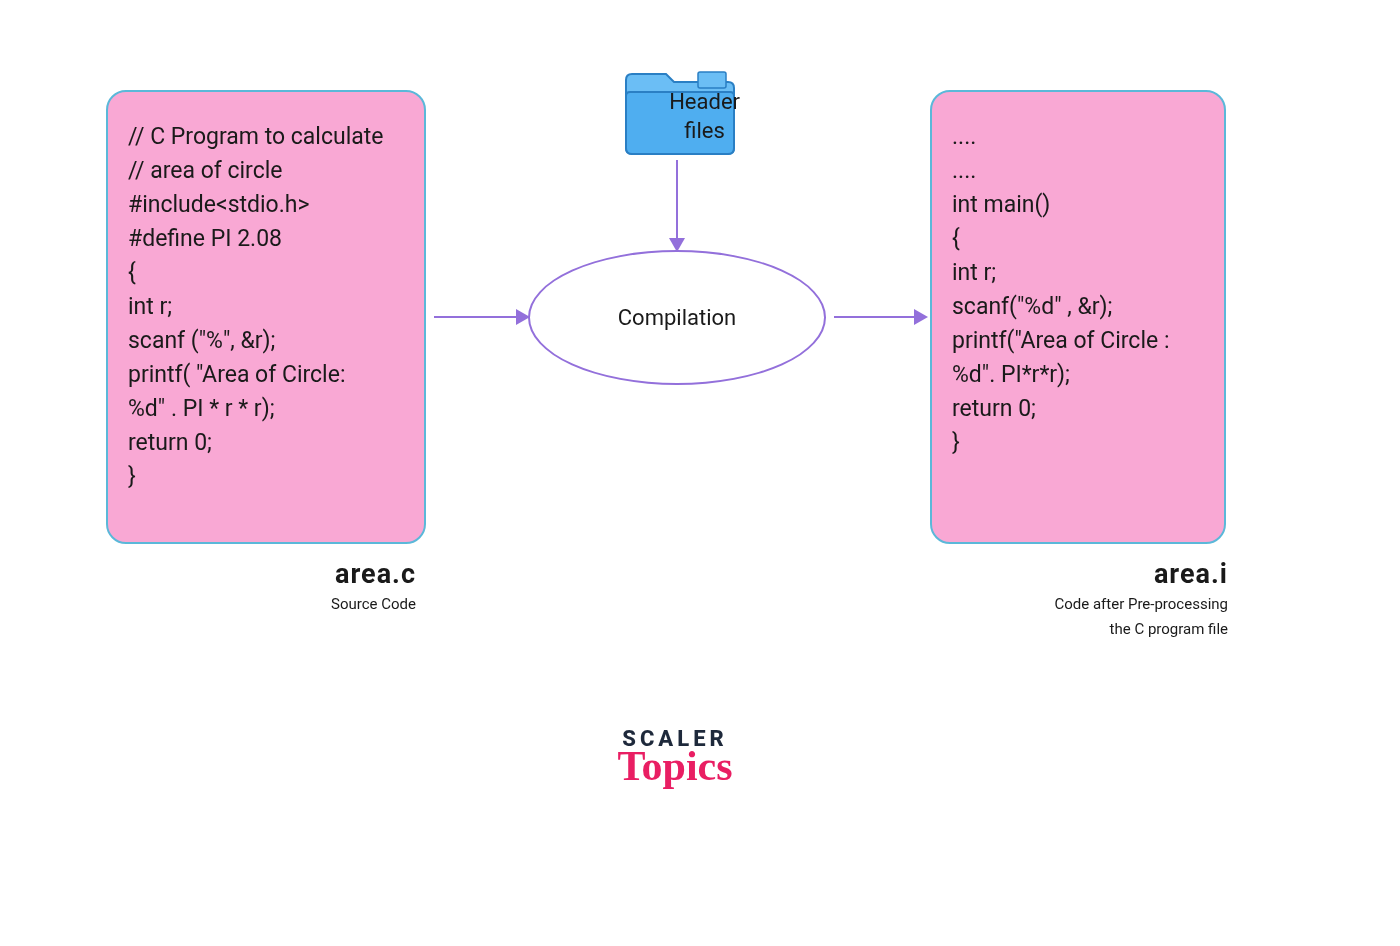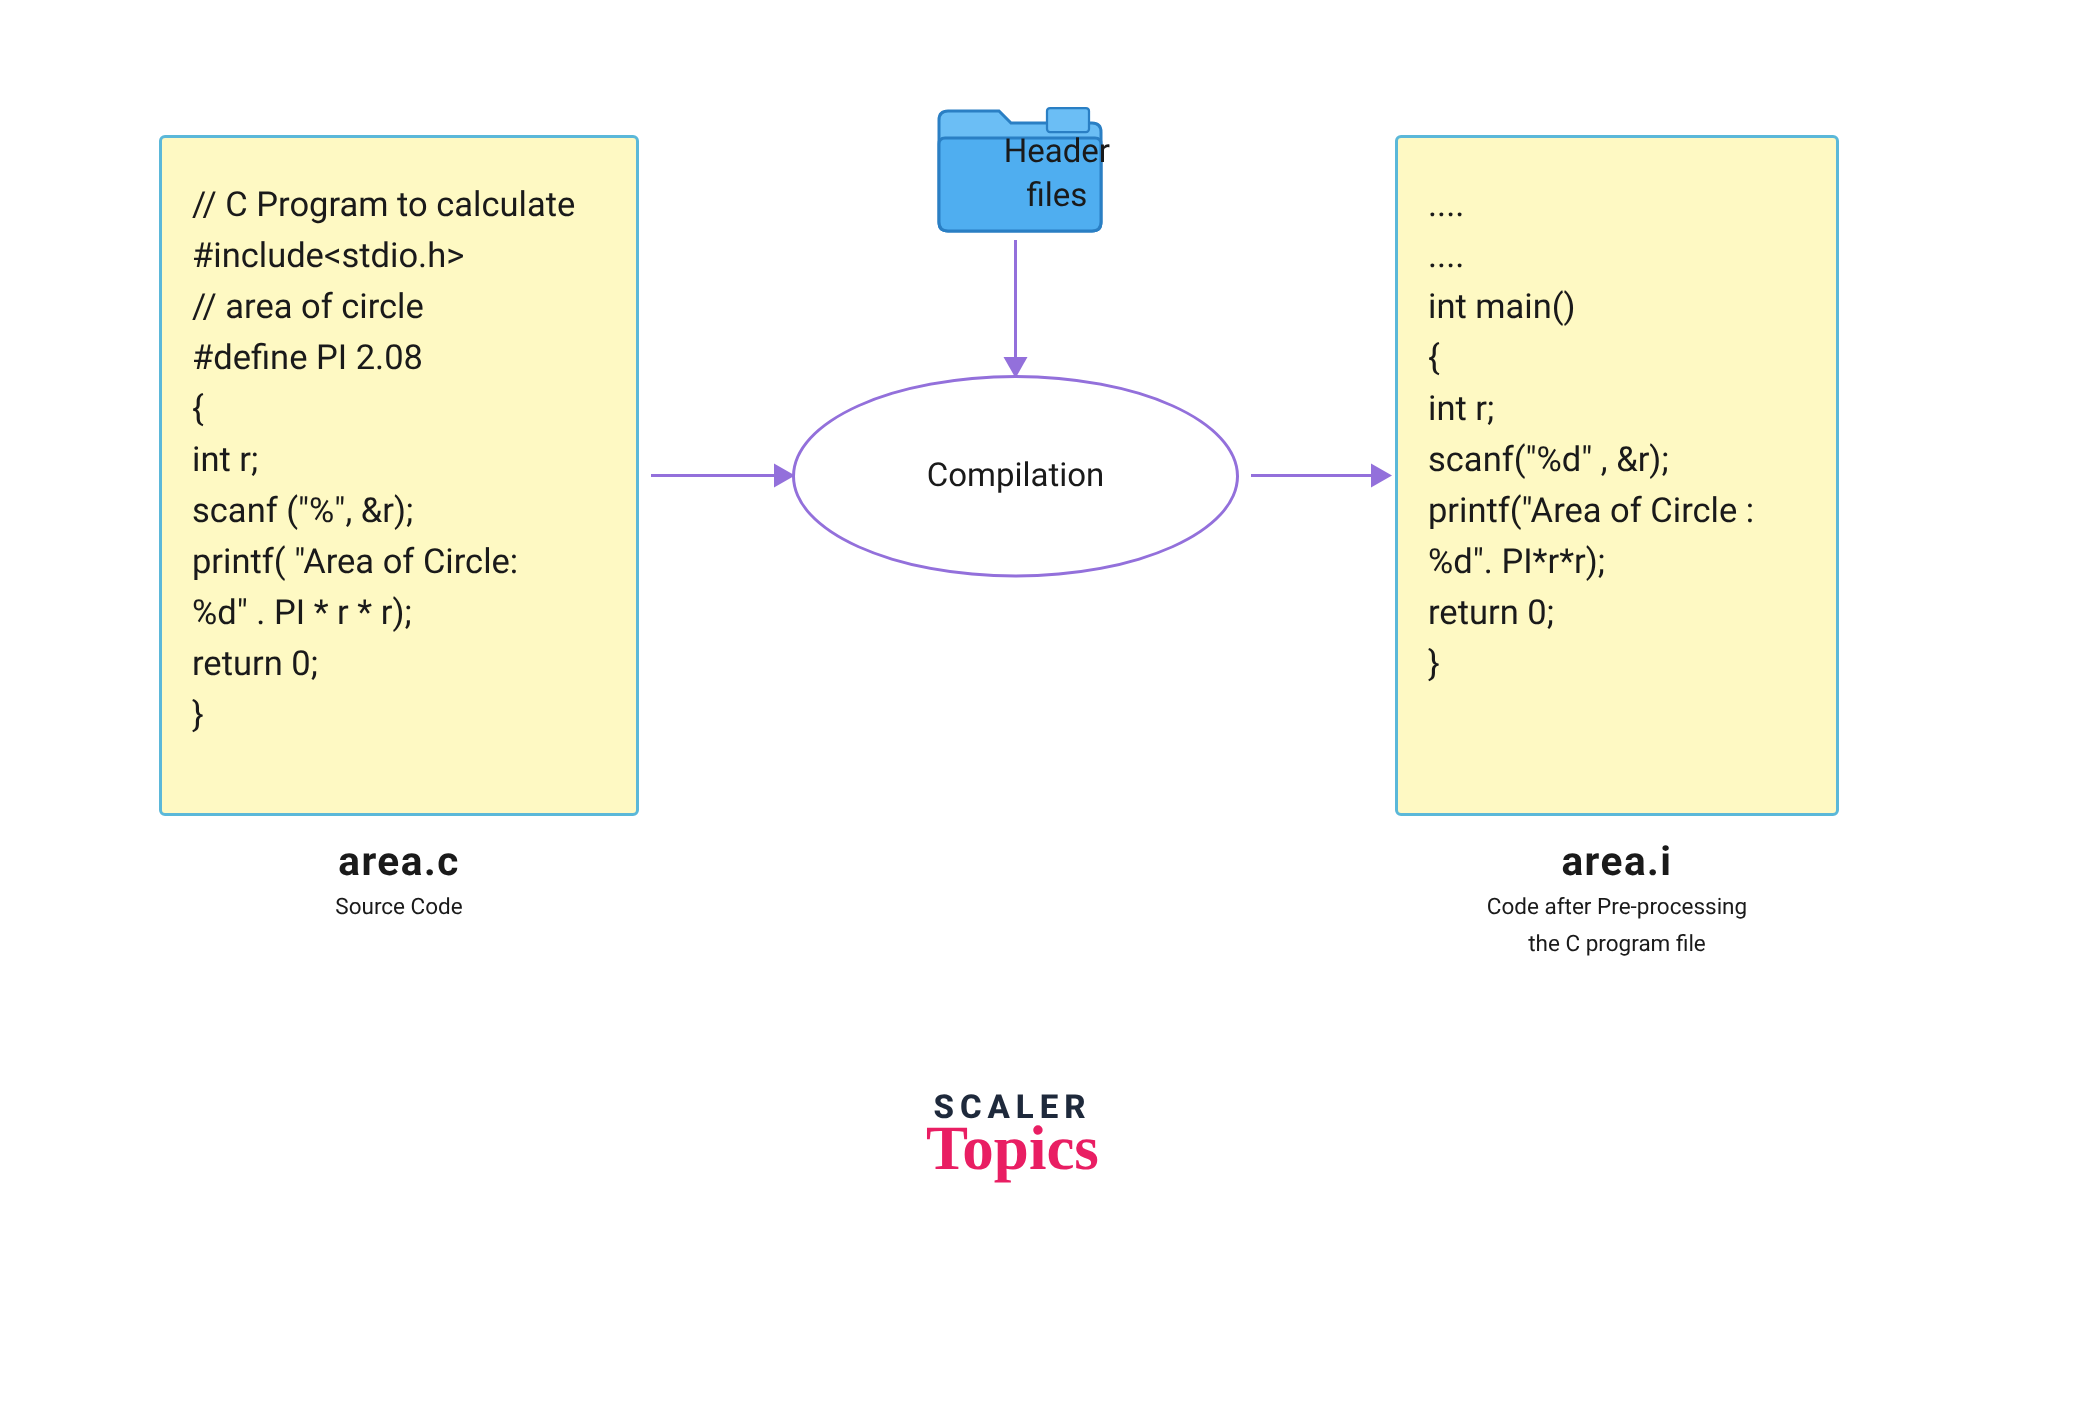--- a/index.html
+++ b/index.html
@@ -12,23 +12,23 @@
   color: #1a1a1a;
 }
 .diagram-container {
   position: relative;
   width: 100%;
   height: 100%;
 }
 .code-box {
   position: absolute;
   border: 2px solid #5bb8d9;
-  border-radius: 4px;
+  border-radius: 20px;
   padding: 28px 20px;
-  background: #fef9c3;
+  background: #f9a8d4;
 }
 .box-left {
   left: 106px;
   top: 90px;
   width: 320px;
   height: 454px;
 }
 .box-right {
   left: 930px;
   top: 90px;
@@ -36,21 +36,21 @@
   height: 454px;
 }
 .code-line {
   font-size: 23px;
   line-height: 1.48;
   color: #1a1a1a;
   white-space: nowrap;
 }
 .box-label {
   position: absolute;
-  text-align: center;
+  text-align: right;
   width: 300px;
 }
 .label-left { left: 116px; top: 558px; }
 .label-right { left: 928px; top: 558px; }
 .box-label .filename {
   font-size: 27px;
   font-weight: 700;
   letter-spacing: 1px;
 }
 .box-label .subtitle {
@@ -144,22 +144,22 @@
   font-weight: bold;
 }
 </style>
 </head>
 <body>
 
 <div class="diagram-container">
 
   <div class="code-box box-left">
     <div class="code-line">// C Program to calculate</div>
+    <div class="code-line">// area of circle</div>
     <div class="code-line">#include&lt;stdio.h&gt;</div>
-    <div class="code-line">// area of circle</div>
     <div class="code-line">#define PI 2.08</div>
     <div class="code-line">{</div>
     <div class="code-line">int r;</div>
     <div class="code-line">scanf ("%", &amp;r);</div>
     <div class="code-line">printf( "Area of Circle:</div>
     <div class="code-line"> %d" . PI * r * r);</div>
     <div class="code-line">return 0;</div>
     <div class="code-line">}</div>
   </div>
 

